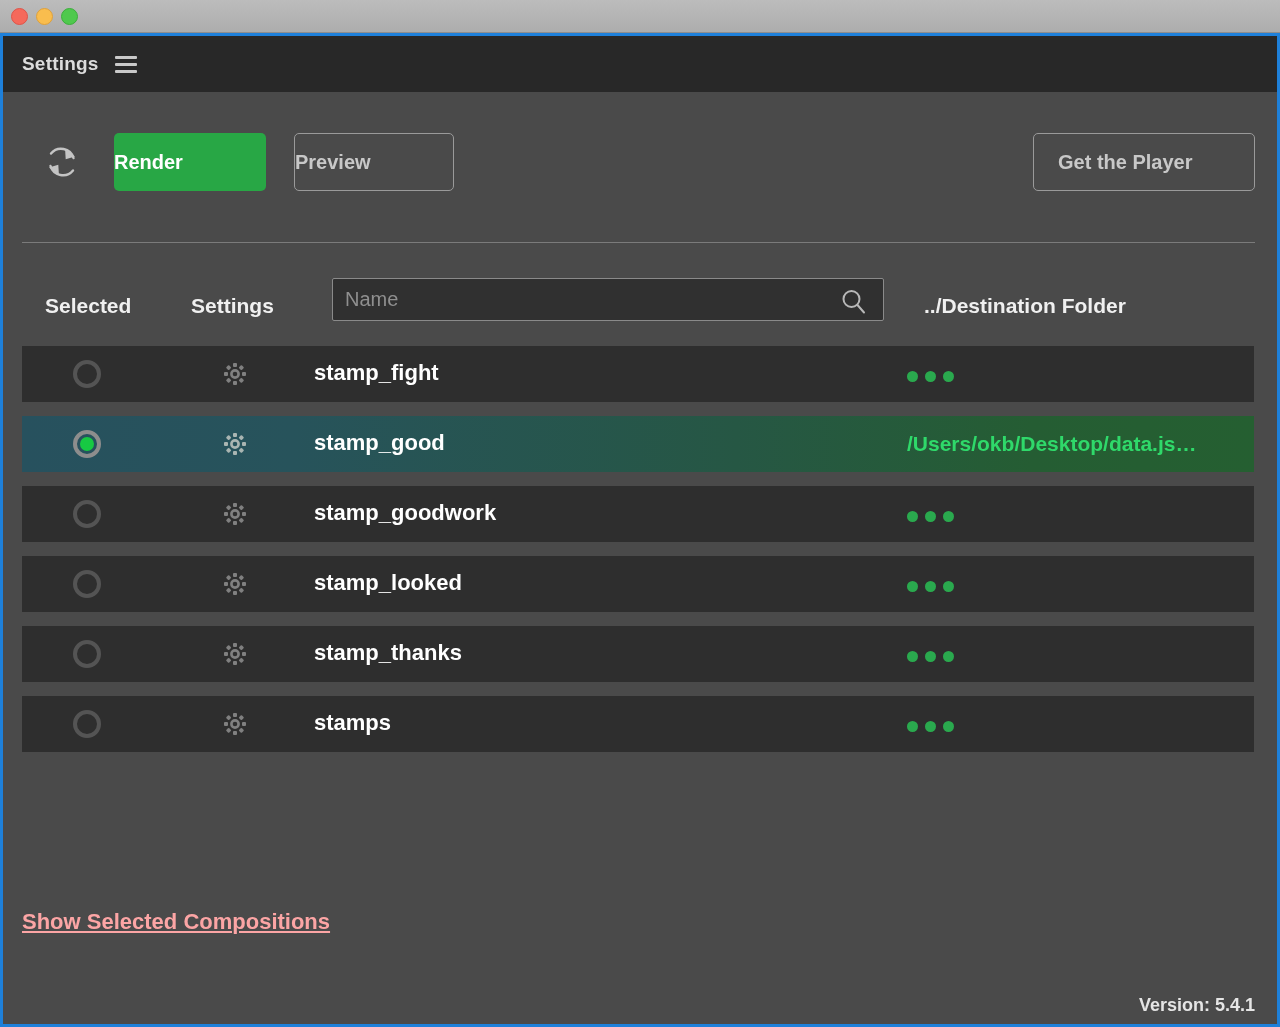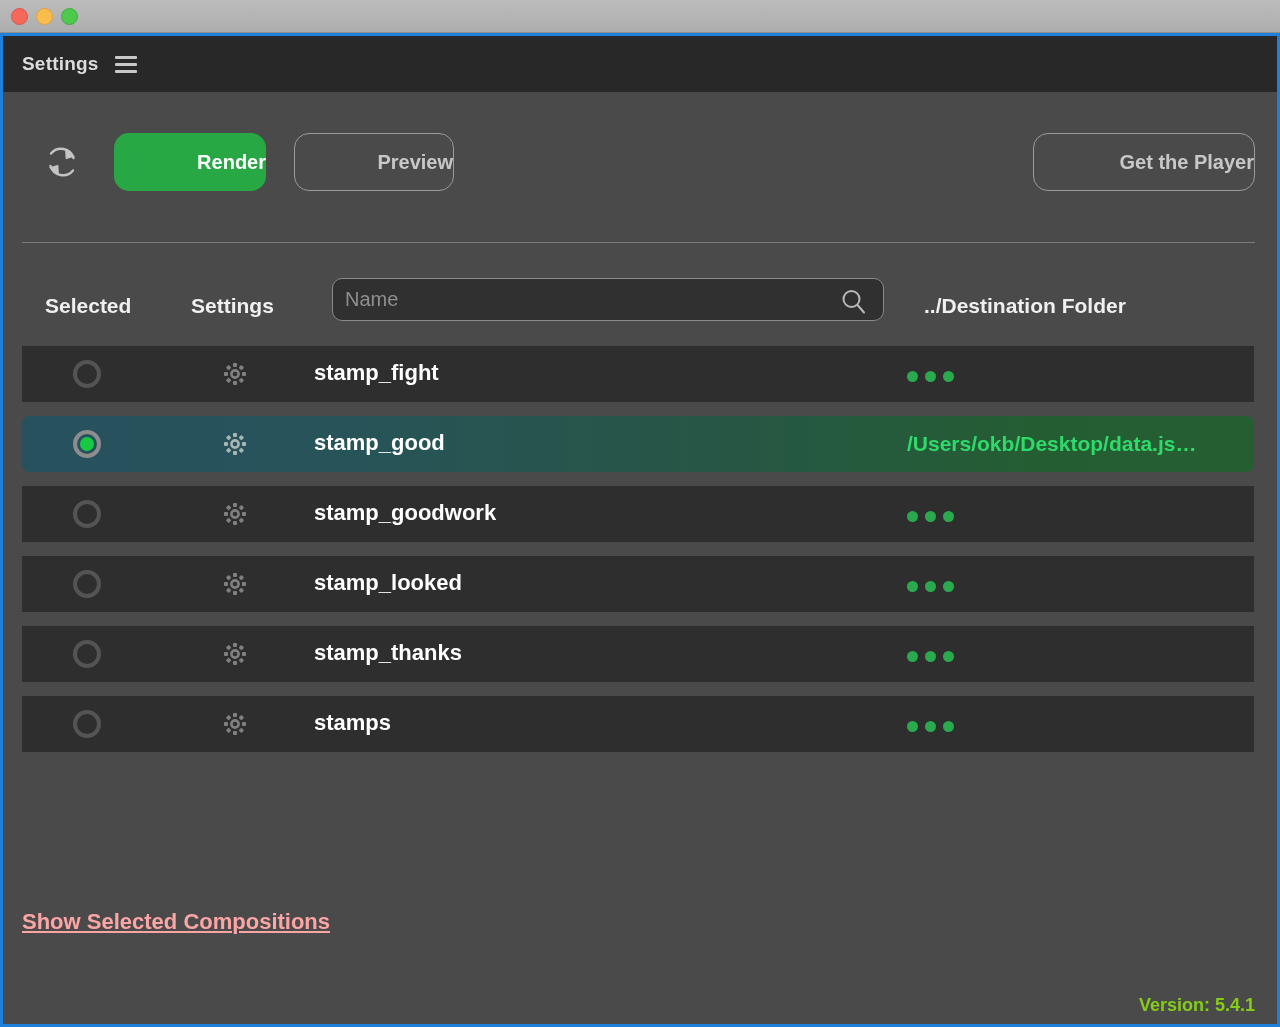--- a/index.html
+++ b/index.html
@@ -51,22 +51,22 @@
   #toolbar {
     position: relative; height: 140px;
     display: flex; align-items: center;
   }
   #refresh-btn {
     margin-left: 35px; width: 48px; height: 48px;
     display: flex; align-items: center; justify-content: center; cursor: pointer;
   }
   .btn {
     font-size: 20px; font-weight: bold;
-    border-radius: 15px; cursor: pointer;
-    display: flex; align-items: center; justify-content: flex-end;
+    border-radius: 5px; cursor: pointer;
+    display: flex; align-items: center; justify-content: flex-start;
     height: 58px;
   }
   #render-btn {
     margin-left: 28px; width: 152px;
     background: #28a745; color: #ffffff; border: none;
   }
   #preview-btn {
     margin-left: 28px; width: 160px;
     background: transparent; color: #c8c8c8; border: 1px solid #9a9a9a;
   }
@@ -89,42 +89,41 @@
     position: absolute; top: 20px;
     color: #f0f0f0; font-size: 21px; font-weight: bold;
   }
   #head-selected { left: 42px; }
   #head-settings { left: 188px; }
   #head-destination { left: 921px; }
 
   #search-wrap {
     position: absolute; left: 329px; top: 4px;
     width: 552px; height: 43px;
-    background: #303030; border: 1px solid #8a8a8a; border-radius: 10px;
+    background: #303030; border: 1px solid #8a8a8a; border-radius: 2px;
   }
   #search-input {
     position: absolute; left: 12px; top: 0; width: 480px; height: 41px;
     background: transparent; border: none; outline: none;
     color: #e8e8e8; font-size: 20px;
     font-family: "Liberation Sans", sans-serif;
   }
   #search-input::placeholder { color: #8f8f8f; }
   #search-icon { position: absolute; right: 14px; top: 8px; }
 
   
   #comp-list {
     position: absolute; left: 19px; top: 310px; width: 1232px;
   }
   .comp-row {
     position: relative; height: 56px; margin-bottom: 14px;
     background: #2e2e2e;
   }
   .comp-row.selected {
     background: linear-gradient(to right, #27515e 0%, #27535b 22%, #265744 58%, #255d33 82%, #255f31 100%);
-    border-radius: 8px;
   }
   .cell-radio { position: absolute; left: 51px; top: 14px; width: 28px; height: 28px; cursor: pointer; }
   .radio-outer {
     width: 28px; height: 28px; border-radius: 50%;
     border: 4px solid #545454; background: transparent;
   }
   .selected .radio-outer { border-color: #8d8d8d; }
   .radio-inner {
     position: absolute; left: 7px; top: 7px;
     width: 14px; height: 14px; border-radius: 50%; background: #17c943;
@@ -141,21 +140,21 @@
   .dest-path { color: #2fd96a; font-size: 21px; font-weight: bold; white-space: nowrap; }
 
   
   #show-selected-link {
     position: absolute; left: 19px; top: 873px;
     color: #fca5a5; font-size: 22px; font-weight: bold;
     text-decoration: underline; cursor: pointer;
   }
   #version-label {
     position: absolute; right: 22px; bottom: 8px;
-    color: #84cc16; font-size: 18px; font-weight: bold; text-align: center;
+    color: #e5e5e5; font-size: 18px; font-weight: bold; text-align: center;
   }
 </style>
 </head>
 <body>
 
 <div id="os-titlebar">
   <div class="traffic-lights">
     <span class="tl tl-close"></span>
     <span class="tl tl-min"></span>
     <span class="tl tl-max"></span>

